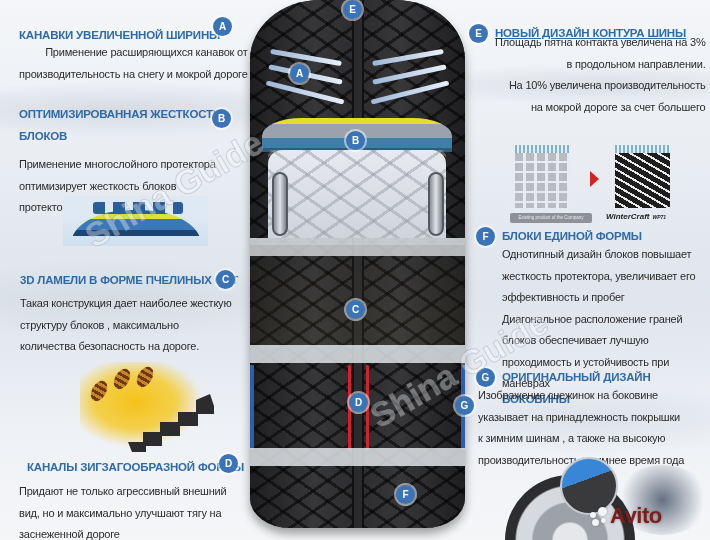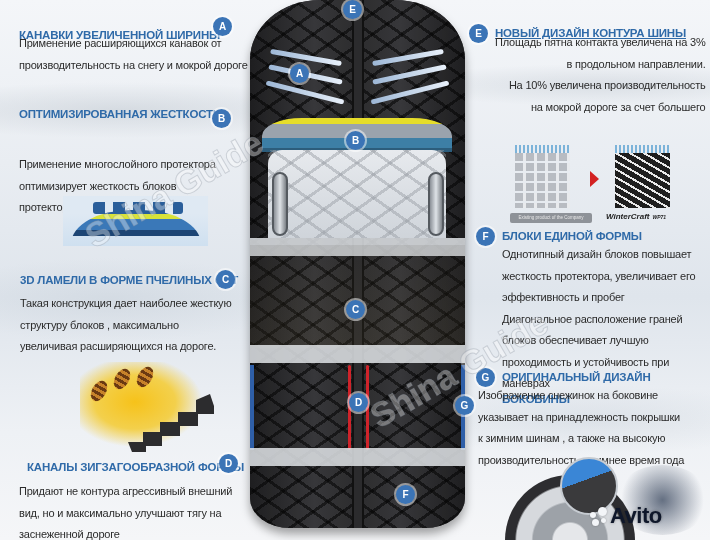--- a/index.html
+++ b/index.html
@@ -112,21 +112,21 @@
     color: #e8e8e8; font-size: 4.5px; line-height: 10px; text-align: center; }
   .cap-new { position: absolute; left: 96px; top: 69px; font-size: 8px; font-style: italic; font-weight: bold; color: #222; }
   .cap-new small { font-size: 5px; margin-left: 3px; }
   .img-wheel { position: absolute; left: 505px; top: 455px; width: 205px; height: 85px; overflow: hidden; }
   .wheel-rim { position: absolute; left: 0; top: 20px; width: 130px; height: 130px; border-radius: 50%;
     background: radial-gradient(circle, #e5e7ea 0 18%, #9da2a8 20% 40%, #d6d9dd 42% 58%, #2d2d30 60% 100%); }
   .wheel-lens { position: absolute; left: 55px; top: 2px; width: 58px; height: 58px; border-radius: 50%;
     background: linear-gradient(160deg, #3a86d6 0 40%, #3a3a3c 40%); border: 2px solid #c6cbd1; }
   .snow-blob { position: absolute; left: 110px; top: 10px; width: 95px; height: 70px; border-radius: 50%;
     background: radial-gradient(circle, rgba(40,55,80,.7), rgba(230,235,240,0) 70%); }
-  .avito { position: absolute; left: 610px; top: 503px; color: #0f172a; font-size: 22px; font-weight: bold;
+  .avito { position: absolute; left: 610px; top: 503px; color: #7f1d1d; font-size: 22px; font-weight: bold;
     text-shadow: 0 0 3px rgba(0,0,0,.35); letter-spacing: -0.5px; }
   .avito-dots { position: absolute; left: 590px; top: 507px; width: 20px; height: 20px; }
   .avito-dots span { position: absolute; border-radius: 50%; background: #f3f5f8; box-shadow: 0 0 2px rgba(0,0,0,.3); }
   .watermark { position: absolute; color: rgba(255,255,255,.35); font-size: 34px; font-weight: bold; transform: rotate(-30deg);
     -webkit-text-stroke: 1px rgba(140,150,160,.35); }
 </style>
 </head>
 <body>
 
 <div class="snow"></div>
@@ -162,61 +162,62 @@
 <div class="badge" style="left:343px;top:0px;">E</div>
 <div class="badge" style="left:290px;top:64px;">A</div>
 <div class="badge" style="left:346px;top:131px;">B</div>
 <div class="badge" style="left:346px;top:300px;">C</div>
 <div class="badge" style="left:349px;top:393px;">D</div>
 <div class="badge" style="left:455px;top:396px;">G</div>
 <div class="badge" style="left:396px;top:485px;">F</div>
 
 <div class="title" style="left:19px;top:24px;">Канавки увеличенной ширины</div>
 <div class="badge" style="left:213px;top:17px;">A</div>
-<div class="body-text" style="left:19px;top:33px;">
+<div class="body-text" style="left:19px;top:42px;text-align:right;">
   <div>Применение расширяющихся канавок от</div>
   <div>производительность на снегу и мокрой дороге</div>
 </div>
 
 <div class="title" style="left:19px;top:103px;">
   <div>Оптимизированная жесткость</div>
+  <div>блоков</div>
 </div>
 <div class="badge" style="left:212px;top:109px;">B</div>
 <div class="body-text" style="left:19px;top:154px;">
   <div>Применение многослойного протектора</div>
   <div>оптимизирует жесткость блоков</div>
   <div>протектороной зоны</div>
 </div>
 
 <div class="img-layer">
   <div class="layer-arc"></div>
   <div class="layer-bumps"></div>
 </div>
 
 <div class="title" style="left:20px;top:269px;">3D ламели в форме пчелиных сот</div>
 <div class="badge" style="left:216px;top:270px;">C</div>
 <div class="body-text" style="left:20px;top:293px;">
   <div>Такая конструкция дает наиболее жесткую</div>
   <div>структуру блоков , максимально</div>
-  <div>увеличивая расширяющихся на дороге.</div>
+  <div>количества безопасность на дороге.</div>
 </div>
 
 <div class="img-honey">
   <div class="bee" style="left:12px;top:18px;"></div>
   <div class="bee" style="left:35px;top:6px;"></div>
   <div class="bee" style="left:58px;top:4px;"></div>
   <svg class="zigzag" viewBox="0 0 90 60">
     <path d="M0 50 L15 50 L15 40 L32 40 L32 30 L50 30 L50 20 L68 20 L68 8 L82 2 L86 14 L86 22 L70 22 L70 34 L52 34 L52 44 L34 44 L34 54 L18 54 L18 60 L4 60 Z" fill="#2c2c2e"></path>
   </svg>
 </div>
 
 <div class="title" style="left:27px;top:456px;">Каналы зигзагообразной формы</div>
 <div class="badge" style="left:219px;top:454px;">D</div>
 <div class="body-text" style="left:19px;top:481px;">
-  <div>Придают не контура агрессивный внешний</div>
+  <div>Придают не только агрессивный внешний</div>
   <div>вид, но и максимально улучшают тягу на</div>
   <div>заснеженной дороге</div>
 </div>
 
 <div class="badge" style="left:469px;top:24px;">E</div>
 <div class="title" style="left:495px;top:22px;text-decoration:underline;">Новый дизайн контура шины</div>
 <div class="body-text" style="left:495px;top:32px;text-align:right;">
   <div>Площадь пятна контакта увеличена на 3%</div>
   <div>в продольном направлении.</div>
   <div>На 10% увеличена производительность</div>

